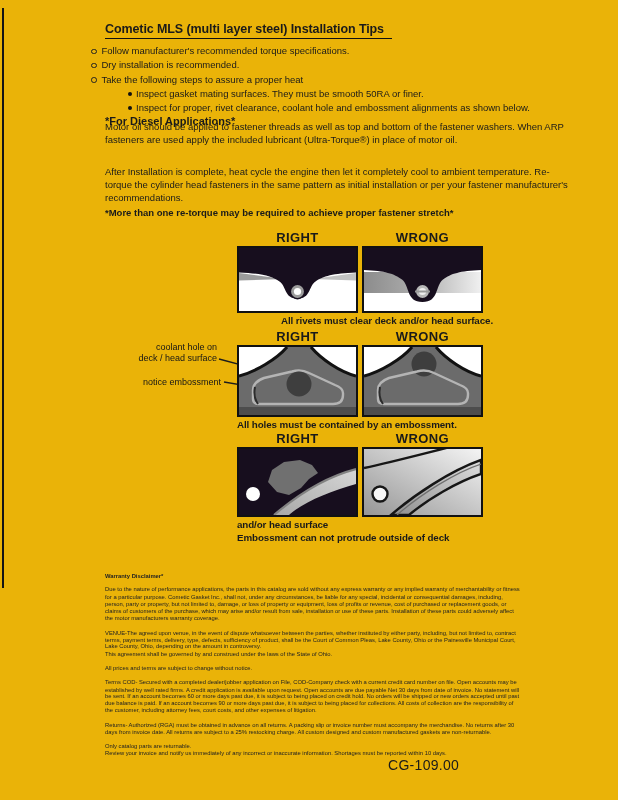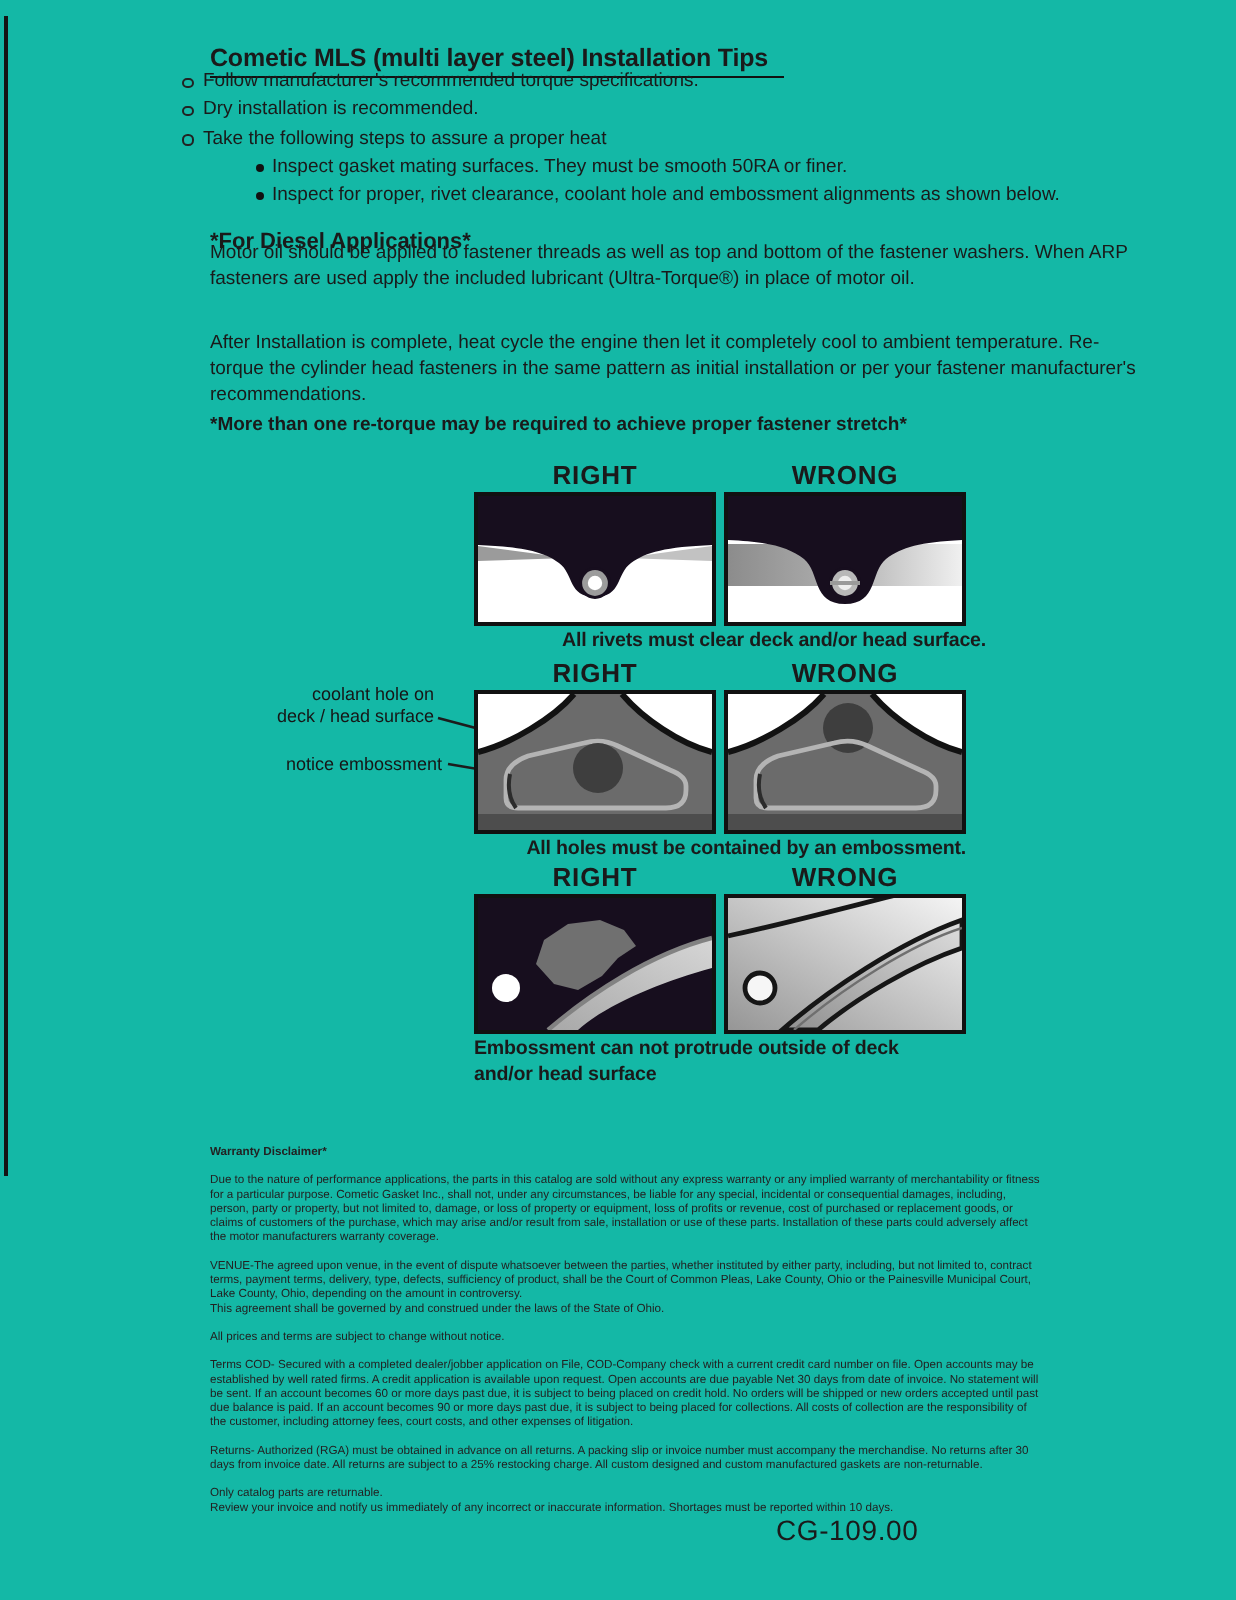--- a/index.html
+++ b/index.html
@@ -1,30 +1,30 @@
 <!DOCTYPE html>
 <html><head>
 <meta charset="utf-8">
 <style>
   html,body { margin:0; padding:0; }
   body { background:#e8e8e8; }
   .page {
-    position:relative; width:618px; height:800px; background:#14b8a6;
+    position:relative; width:618px; height:800px; background:#eab308;
     font-family:"Liberation Sans","DejaVu Sans",sans-serif; color:#1a1a1a;
     overflow:hidden; margin:0 auto;
   }
   .edge-line { position:absolute; left:2px; top:8px; width:2px; height:580px; background:#141414; }
 
   .title {
     position:absolute; left:105px; top:22px;
     font-size:12.5px; font-weight:bold; letter-spacing:-0.1px;
     border-bottom:1.8px solid #111; padding:0 8px 2px 0; display:inline-block;
   }
 
-  .bullets { position:absolute; left:91px; top:34px; width:480px; font-size:9.5px; }
+  .bullets { position:absolute; left:91px; top:44px; width:480px; font-size:9.5px; }
   .b-row { display:flex; align-items:flex-start; line-height:14.3px; }
   .b-row.sub { margin-left:37px; }
   .o-dot { flex:0 0 auto; width:3.5px; height:3.5px; border:1px solid #222; border-radius:50%; margin:4.5px 5px 0 0; }
   .f-dot { flex:0 0 auto; width:4px; height:4px; background:#111; border-radius:50%; margin:4.8px 4px 0 0; }
 
   .diesel-h { position:absolute; left:105px; top:115px; font-size:11px; font-weight:bold; }
   .para { position:absolute; left:105px; width:468px; font-size:9.5px; line-height:13.2px; }
   .p1 { top:120px; }
   .p2 { top:165px; }
   .note { top:206px;font-weight:bold; }
@@ -149,21 +149,21 @@
       <path d="M0,0 H48 C38,12 16,25 0,29 Z" fill="#ffffff"></path>
       <path d="M48,0 C38,12 16,25 0,29" stroke="#121212" stroke-width="3" fill="none"></path>
       <path d="M117,0 H72 C82,12 101,25 117,29 Z" fill="#ffffff"></path>
       <path d="M72,0 C82,12 101,25 117,29" stroke="#121212" stroke-width="3" fill="none"></path>
       <circle cx="60" cy="17" r="12.5" fill="#3e3e3e"></circle>
       <path d="M20,57 L94,57 Q104,57 104,48 L104,46 Q104,41 96,38 L70,26 Q62,22 53,24.5 L25,31 Q14,35 14,43 L14,52 Q14,57 20,57 Z" fill="none" stroke-width="2.4" stroke="#b4b4b4"></path>
       <path d="M16,40 Q14,50 19,57" fill="none" stroke="#2c2c2c" stroke-width="2"></path>
     </svg>
   </div>
 
-  <div class="cap" style="left:237px; top:419px; width:246px; text-align:right;">All holes must be contained by an embossment.</div>
+  <div class="cap" style="left:237px; top:419px; width:246px; text-align:left;">All holes must be contained by an embossment.</div>
 
   <div class="dg-h" style="left:237px; top:431px;">RIGHT</div>
   <div class="dg-h" style="left:362px; top:431px;">WRONG</div>
 
   <div class="panel" style="left:237px; top:447px; height:70px;">
     <svg viewBox="0 0 117 66" preserveAspectRatio="none">
       <defs>
         <linearGradient id="stripe1" x1="0" y1="1" x2="1" y2="0">
           <stop offset="0" stop-color="#a8a8a8"></stop>
             <stop offset="1" stop-color="#d6d6d6"></stop>
@@ -191,22 +191,22 @@
       </defs>
       <rect width="117" height="66" fill="url(#bg3)"></rect>
       <path d="M0,19 C28,13 58,5 90,-3" stroke="#161616" stroke-width="2.4" fill="none"></path>
       <path d="M27,66 C50,46 86,22 117,11 L117,25 C93,33 64,50 45,66 Z" fill="url(#stripe2)" stroke="#161616" stroke-width="2.4"></path>
       <path d="M33,66 C57,45 92,23 117,15" stroke="#6f6f6f" stroke-width="1.2" fill="none"></path>
       <circle cx="16" cy="45" r="7.5" fill="#f6f6f6" stroke="#161616" stroke-width="2.4"></circle>
     </svg>
   </div>
 
   <div class="cap" style="left:237px; top:519px; line-height:12.5px;">
+    <div>and/or head surface</div>
     <div>Embossment can not protrude outside of deck</div>
-    <div>and/or head surface</div>
   </div>
 
   <div class="legal">
     <p class="lh">Warranty Disclaimer*</p>
     <p class="gap">Due to the nature of performance applications, the parts in this catalog are sold without any express warranty or any implied warranty of merchantability or fitness for a particular purpose.  Cometic Gasket Inc., shall not, under any circumstances, be liable for any special, incidental or consequential damages, including, person, party or property, but not limited to, damage, or loss of property or equipment, loss of profits or revenue, cost of purchased or replacement goods, or claims of customers of the purchase, which may arise and/or result from sale, installation or use of these parts.  Installation of these parts could adversely affect the motor manufacturers warranty coverage.</p>
     <p class="gap">VENUE-The agreed upon venue, in the event of dispute whatsoever between the parties, whether instituted by either party, including, but not limited to, contract terms, payment terms, delivery, type, defects, sufficiency of product, shall be the Court of Common Pleas, Lake County, Ohio or the Painesville Municipal Court, Lake County, Ohio, depending on the amount in controversy.</p>
     <p>This agreement shall be governed by and construed under the laws of the State of Ohio.</p>
     <p class="gap">All prices and terms are subject to change without notice.</p>
     <p class="gap">Terms COD- Secured with a completed dealer/jobber application on File, COD-Company check with a current credit card number on file.  Open accounts may be established by well rated firms.  A credit application is available upon request.  Open accounts are due payable Net 30 days from date of invoice.  No statement will be sent.  If an account becomes 60 or more days past due, it is subject to being placed on credit hold.  No orders will be shipped or new orders accepted until past due balance is paid.  If an account becomes 90 or more days past due, it is subject to being placed for collections.  All costs of collection are the responsibility of the customer, including attorney fees, court costs, and other expenses of litigation.</p>
     <p class="gap">Returns- Authorized (RGA) must be obtained in advance on all returns.  A packing slip or invoice number must accompany the merchandise.  No returns after 30 days from invoice date.  All returns are subject to a 25% restocking charge.  All custom designed and custom manufactured gaskets are non-returnable.</p>

